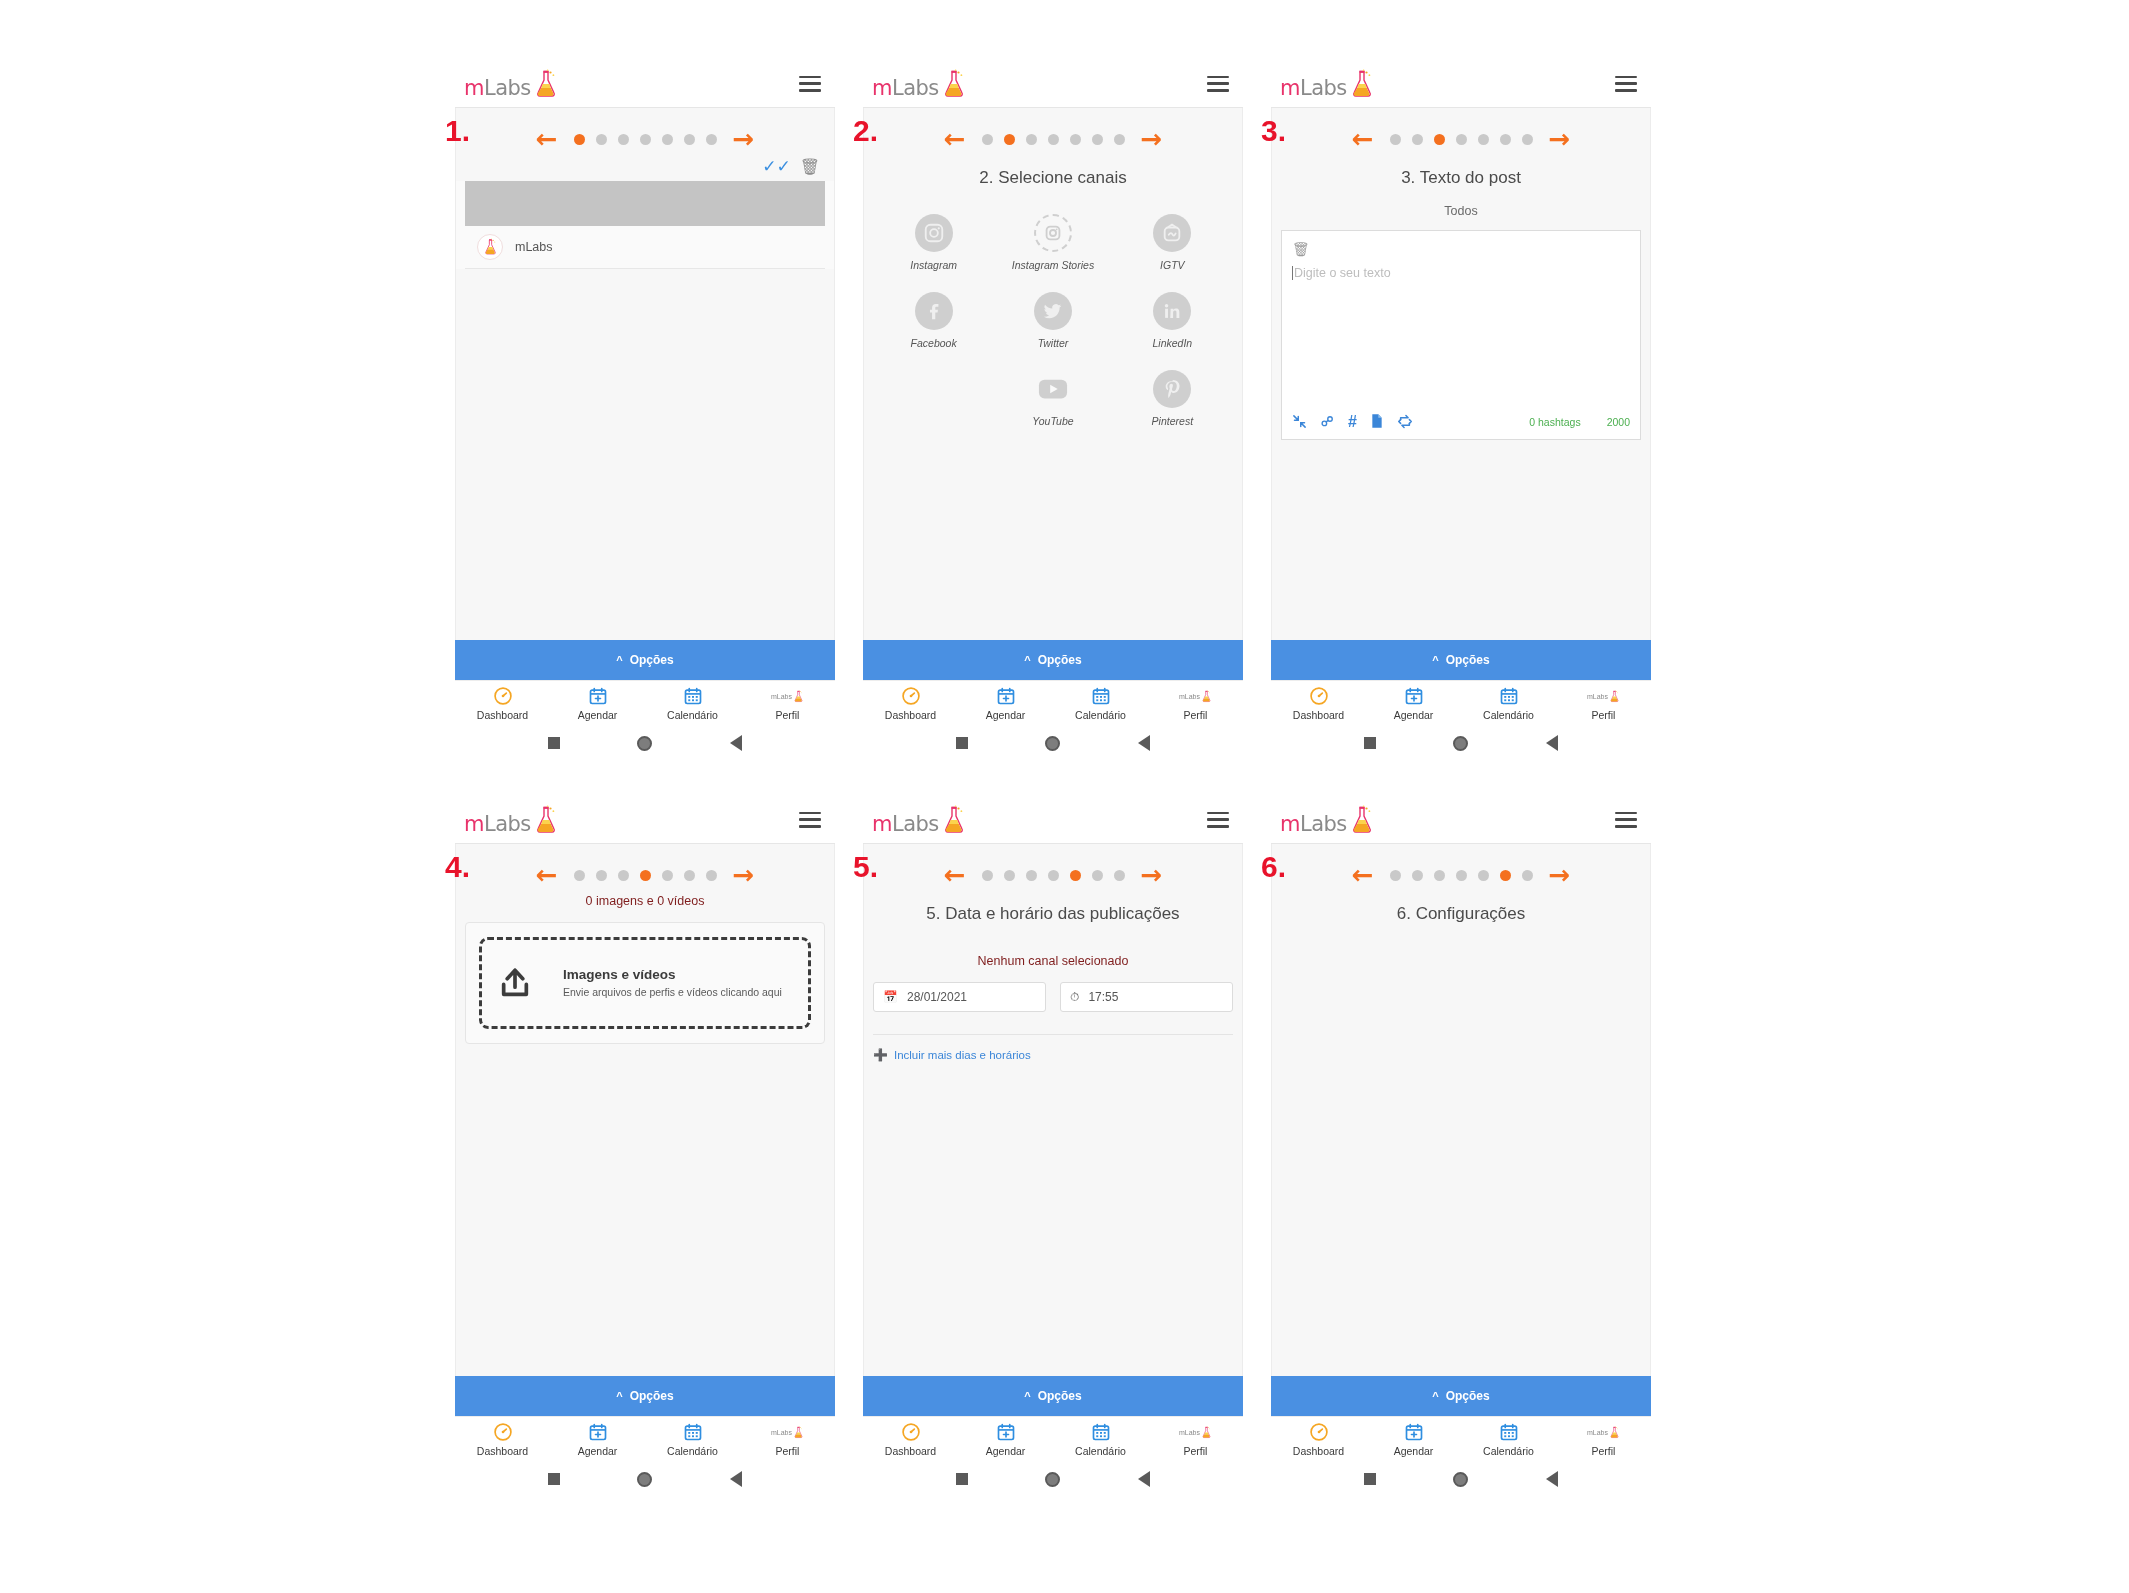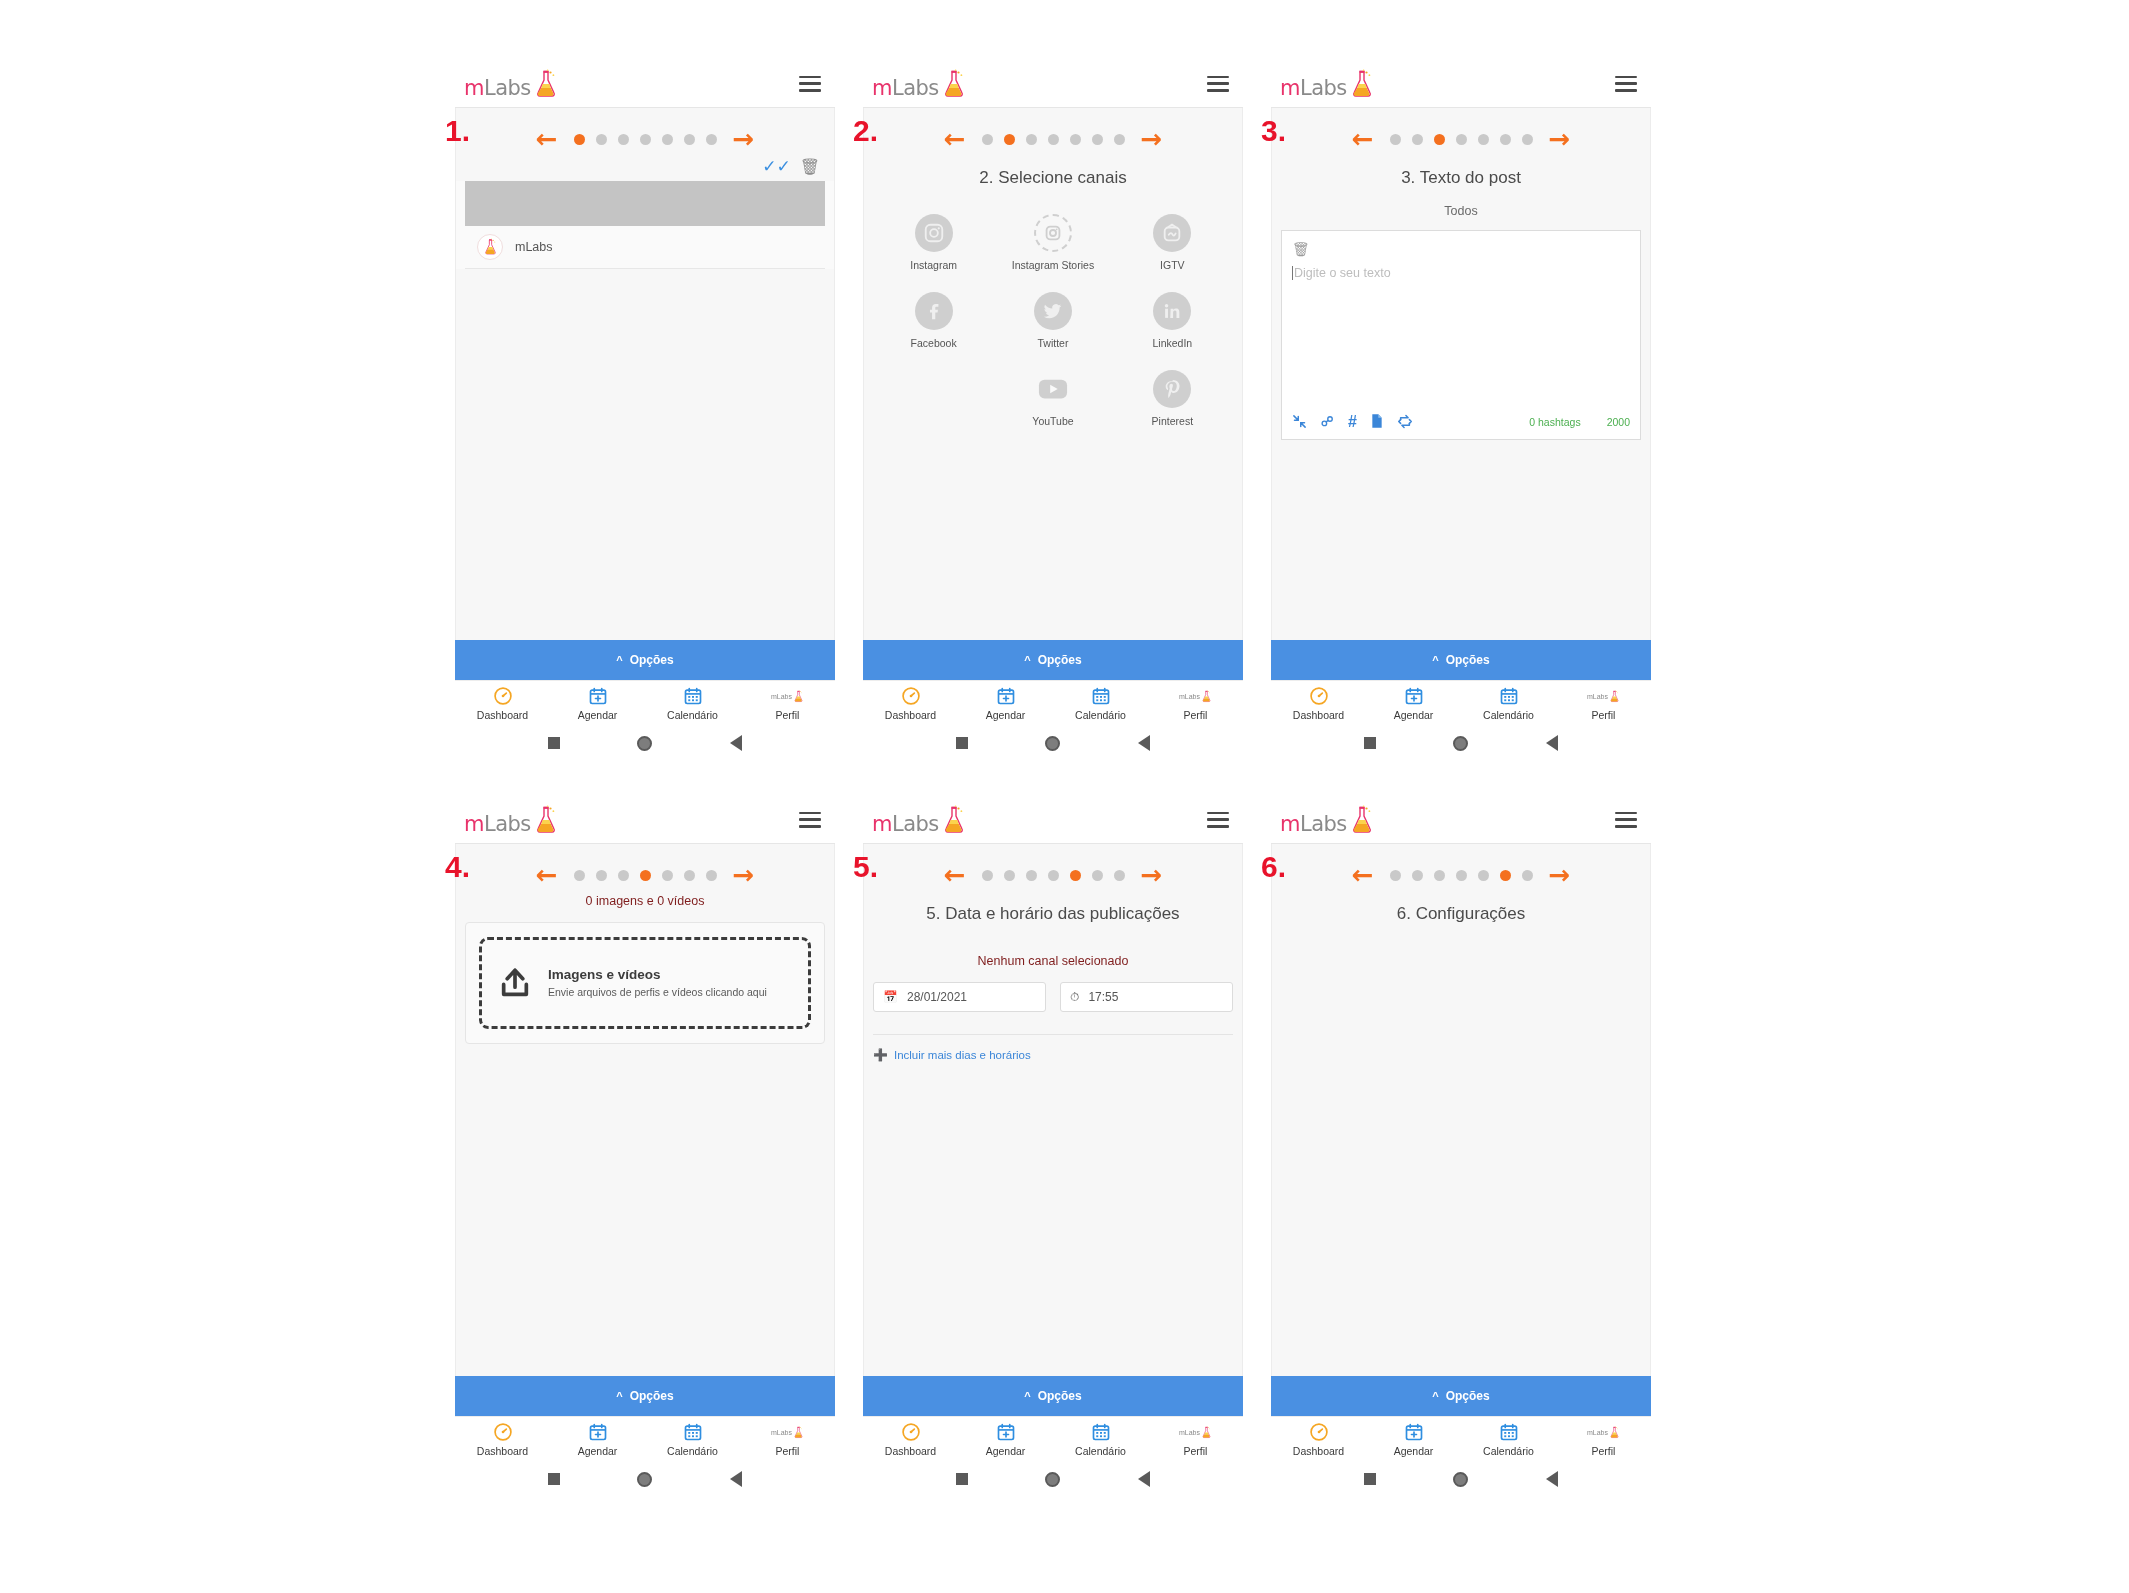--- a/index.html
+++ b/index.html
@@ -127,20 +127,21 @@
   }
   .profile-name { font-size: 12.5px; color: #555; }
 
   
   .channels {
     display: grid;
     grid-template-columns: repeat(3, 1fr);
     row-gap: 14px;
     padding: 6px 10px 0 10px;
     justify-items: center;
+    font-style: italic;
   }
   .channel { display: flex; flex-direction: column; align-items: center; gap: 7px; width: 100%; cursor: pointer; padding-top: 6px;}
   .ch-ico {
     width: 38px; height: 38px; border-radius: 50%;
     background: #cfcfcf;
     display: flex; align-items: center; justify-content: center;
     color: #efefef;
   }
   .ch-ico.hollow { background: transparent; border: 2.5px dashed #cfcfcf; color: #cfcfcf; }
   .ch-ico.yt { background: transparent; border-radius: 0; }
@@ -172,21 +173,21 @@
     margin: 0 9px;
     background: #fafafa;
     border: 1px solid #e5e5e5;
     border-radius: 4px;
     padding: 14px 13px;
   }
   .dropzone {
     border: 3px dashed #3c3c3c;
     border-radius: 9px;
     height: 92px;
-    display: flex; align-items: center; gap: 16px;
+    display: flex; align-items: center; gap: 31px;
     padding: 0 16px;
     cursor: pointer;
   }
   .up-ico { width: 34px; height: 34px; flex: 0 0 auto; }
   .dz-title { font-size: 13.5px; font-weight: bold; color: #3c3c3c; }
   .dz-sub { font-size: 10.5px; color: #5a5a5a; line-height: 1.35; margin-top: 3px; }
 
   
   .nochannel { text-align: center; font-size: 12.5px; color: #7f1d1d; padding: 16px 0 14px 0; }
   .dt-row { display: flex; gap: 14px; padding: 0 9px; }

